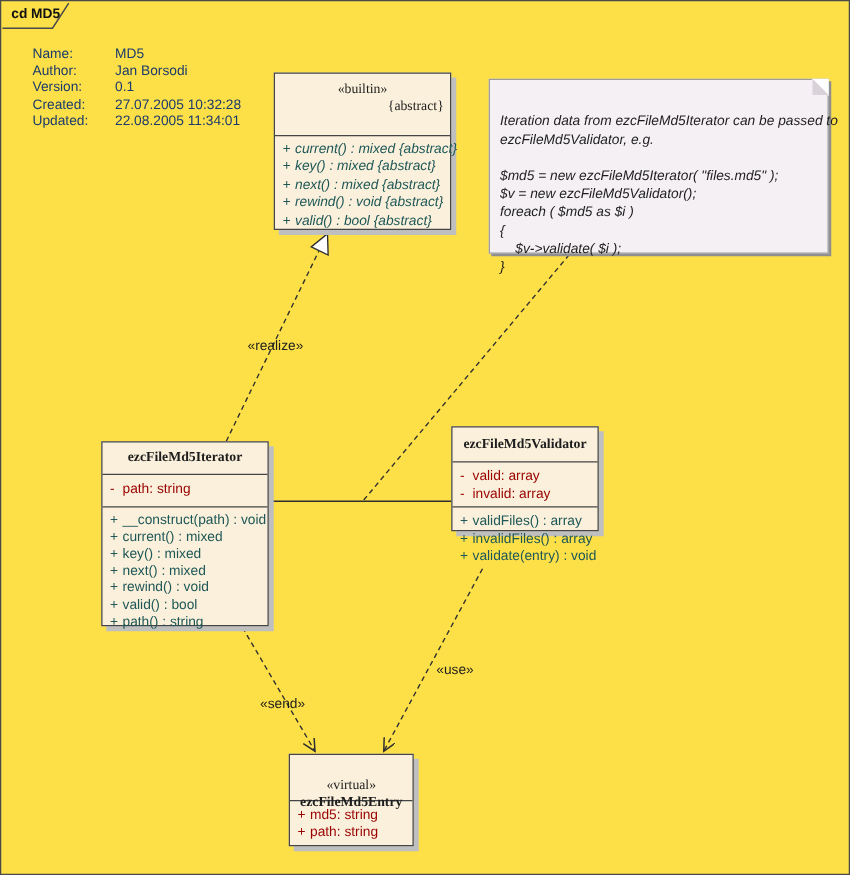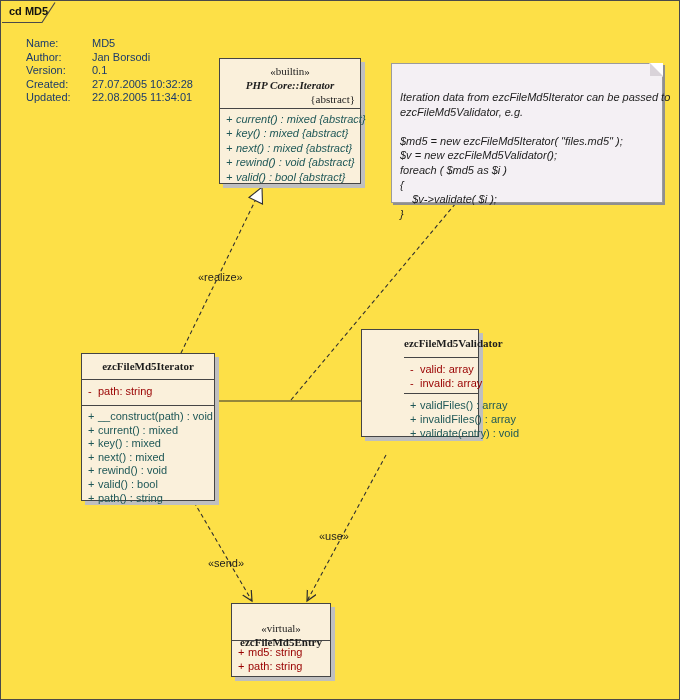--- a/index.html
+++ b/index.html
@@ -45,21 +45,21 @@
   #cls-php .cls-name { font-style:italic; }
 
   
   #cls-iterator { left:80px; top:352px; width:134px; height:148px; }
   #cls-iterator .cls-head { height:25px; line-height:25px; }
   #cls-iterator .c-attrs { height:26px; padding-top:5px; }
   #cls-iterator .c-meth { padding-top:4px; }
   #cls-iterator .row { line-height:13.6px; }
 
   
-  #cls-validator { left:360px; top:328px; width:118px; height:108px;padding-left:42px; }
+  #cls-validator { left:360px; top:340px; width:118px; height:84px; }
   #cls-validator .cls-head { height:27px; line-height:27px; }
   #cls-validator .c-attrs { height:36px; padding-top:4px; }
   #cls-validator .c-meth { padding-top:4px; }
   #cls-validator .row { line-height:14px; }
 
   
   #cls-entry { left:230px; top:602px; width:100px; height:74px; }
   #cls-entry .cls-head { height:36px; padding-top:17px; line-height:14px; }
   #cls-entry .c-attrs { padding-top:4px; }
   #cls-entry .row { line-height:14px; }
@@ -73,21 +73,21 @@
   .note-line { white-space:pre; line-height:14.6px; min-height:14.6px; color:#1d1d1d; }
   .note-fold-cover { position:absolute; top:-1px; right:-1px; width:0; height:0;
     border-top:14px solid #ffffff; border-left:14px solid transparent; }
   .note-fold { position:absolute; top:-1px; right:-1px; width:0; height:0;
     border-bottom:13px solid #d9d3d9; border-right:13px solid transparent; }
 
   
   .conn-label { position:absolute; color:#1d1d1d; white-space:nowrap; }
   #label-realize { left:197px; top:270px; }
   #label-send  { left:207px; top:556px; }
-  #label-use   { left:318px; top:529px;text-align:center; }
+  #label-use   { left:348px; top:529px;text-align:center; }
 </style>
 </head>
 <body>
 
 <div id="canvas">
 
   <svg class="connector-layer" viewBox="0 0 680 700" xmlns="http://www.w3.org/2000/svg">
     <defs>
       <marker id="openArrow" markerWidth="16" markerHeight="14" refX="10" refY="5" orient="auto" markerUnits="userSpaceOnUse">
         <path d="M0,0 L10,5 L0,10" fill="none" stroke="#2f2f2f" stroke-width="1.2"></path>
@@ -129,21 +129,20 @@
     </div>
     <div class="info-row">
       <span class="info-label">Updated:</span>
       <span class="info-value">22.08.2005 11:34:01</span>
     </div>
   </div>
 
   <div class="cls" id="cls-php">
     <div class="cls-head">
       <div class="cls-stereo">«builtin»</div>
-      <div class="cls-name">PHP Core::Iterator</div>
       <div class="cls-mod">{abstract}</div>
     </div>
     <div class="compartment c-meth">
       <div class="row m abstract">
         <span class="vis">+</span>
         <span class="sig">current() : mixed {abstract}</span>
       </div>
       <div class="row m abstract">
         <span class="vis">+</span>
         <span class="sig">key() : mixed {abstract}</span>

